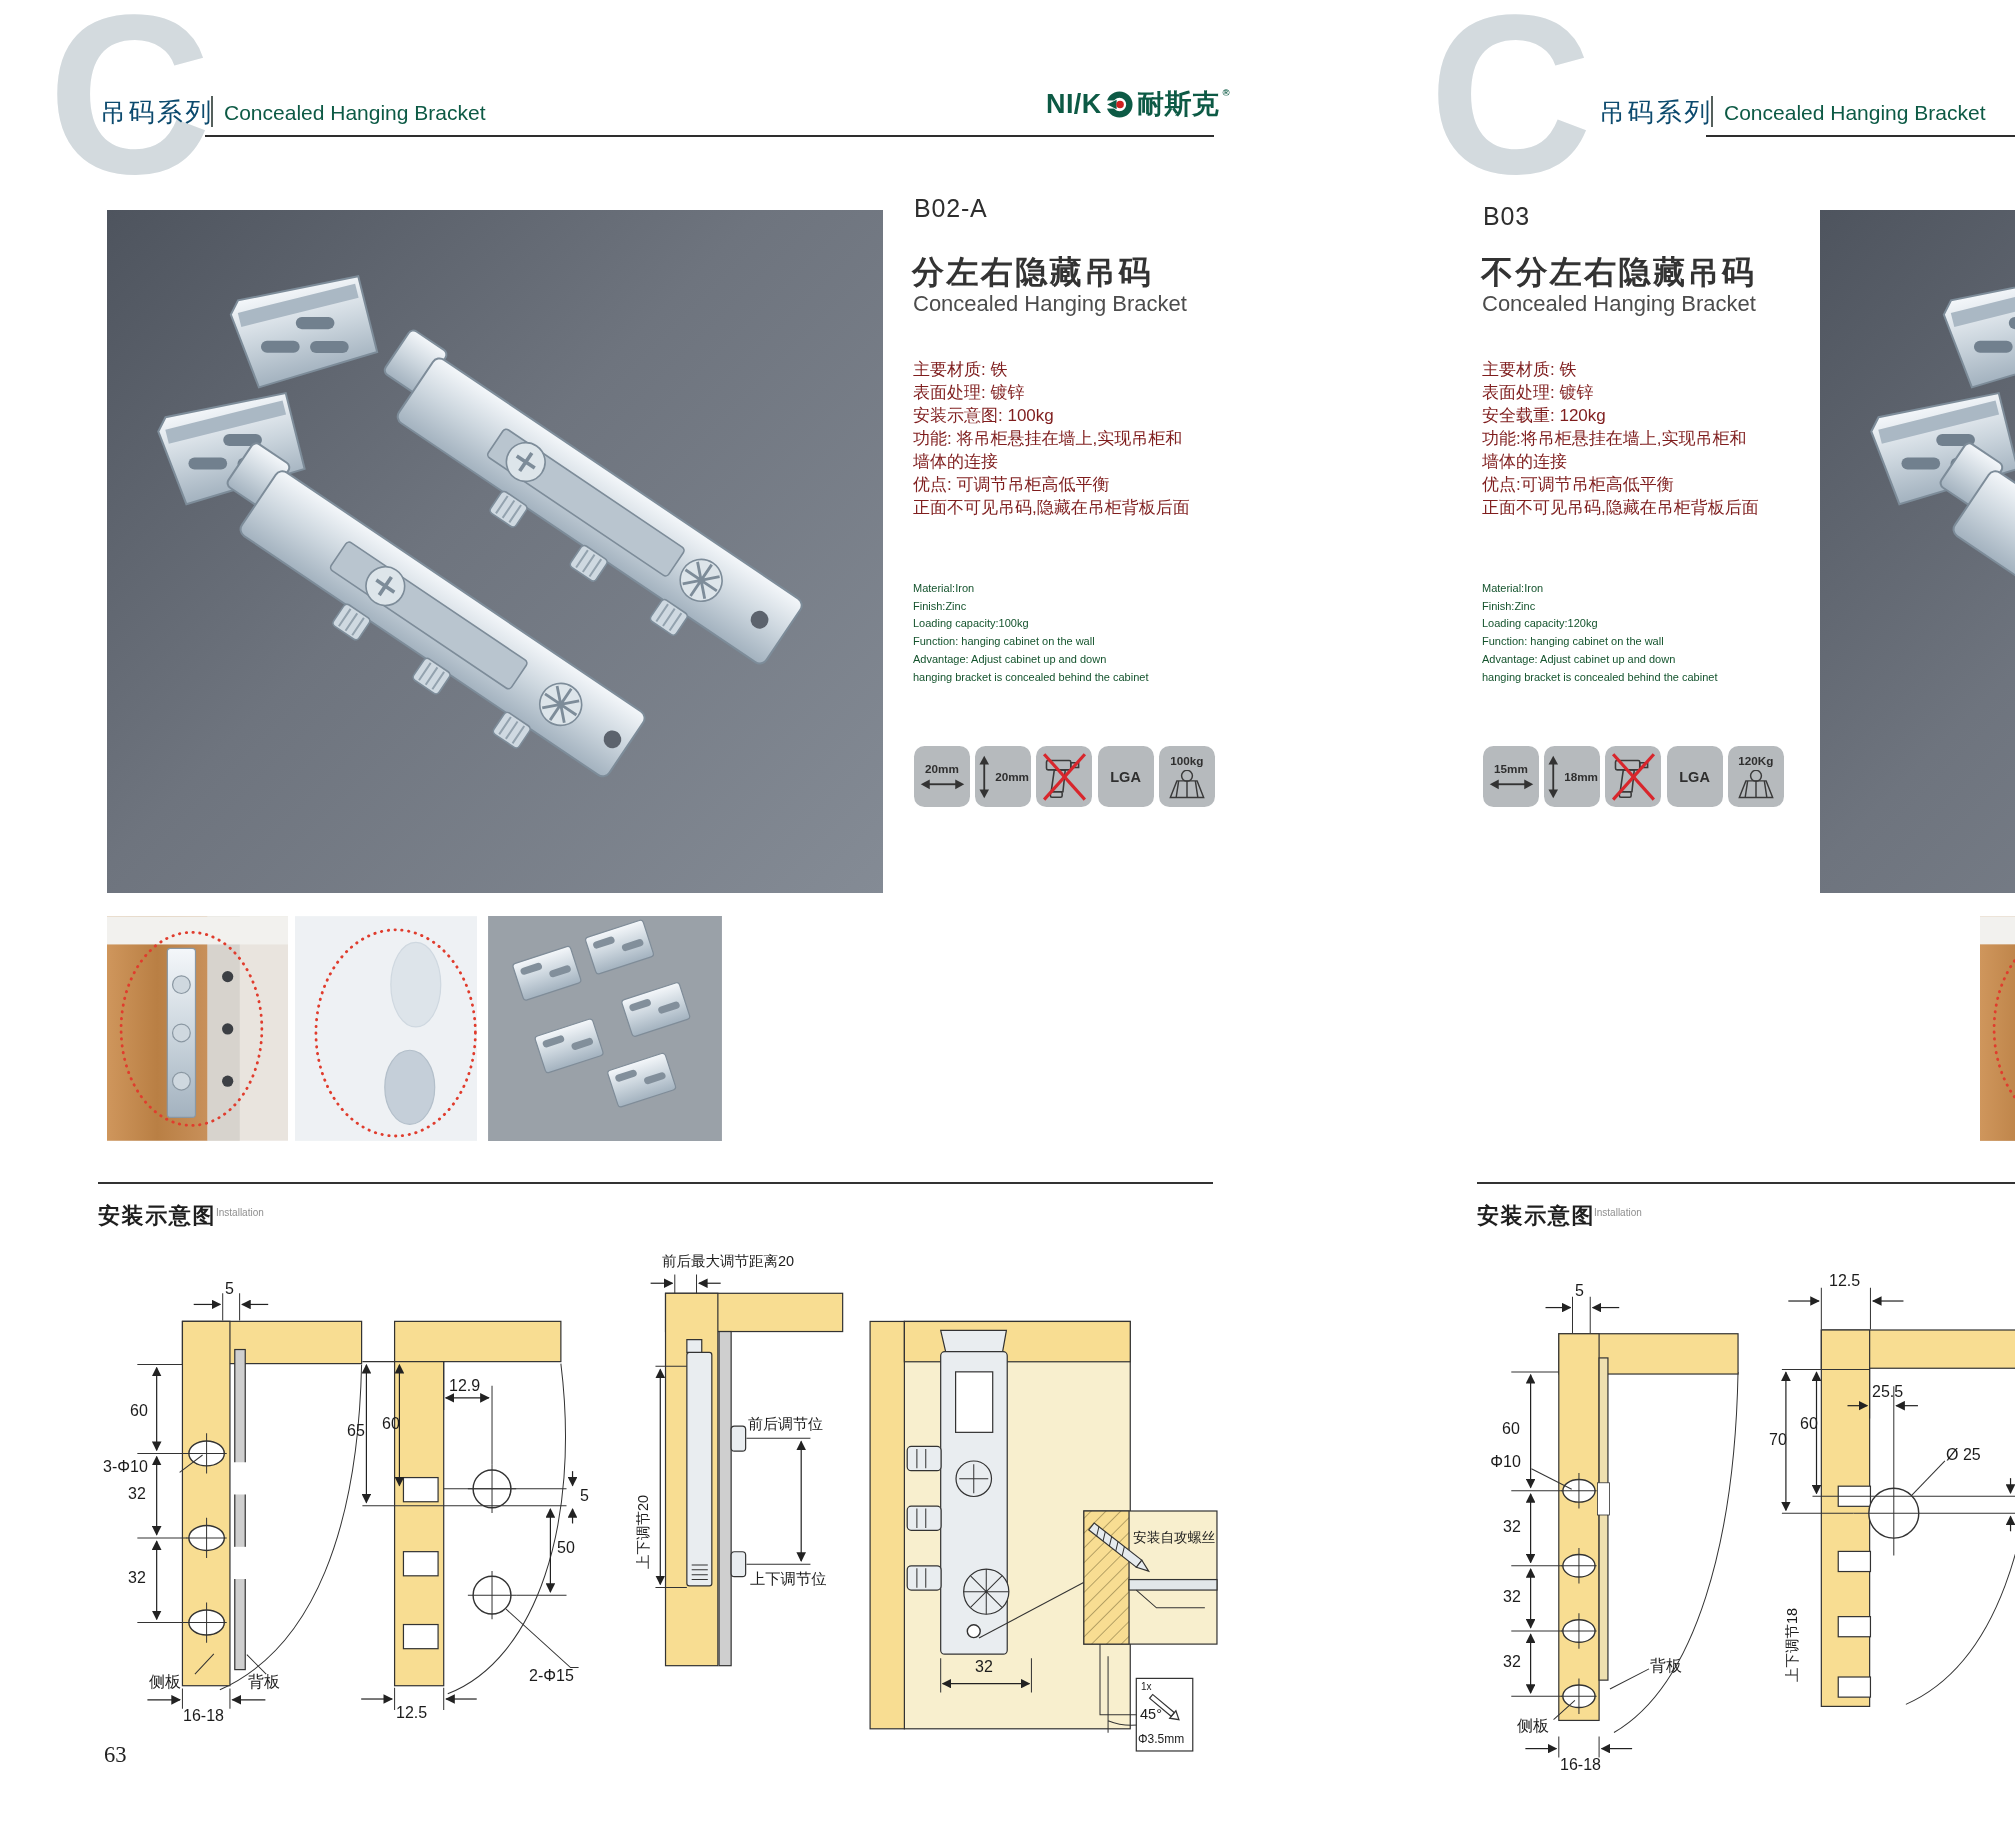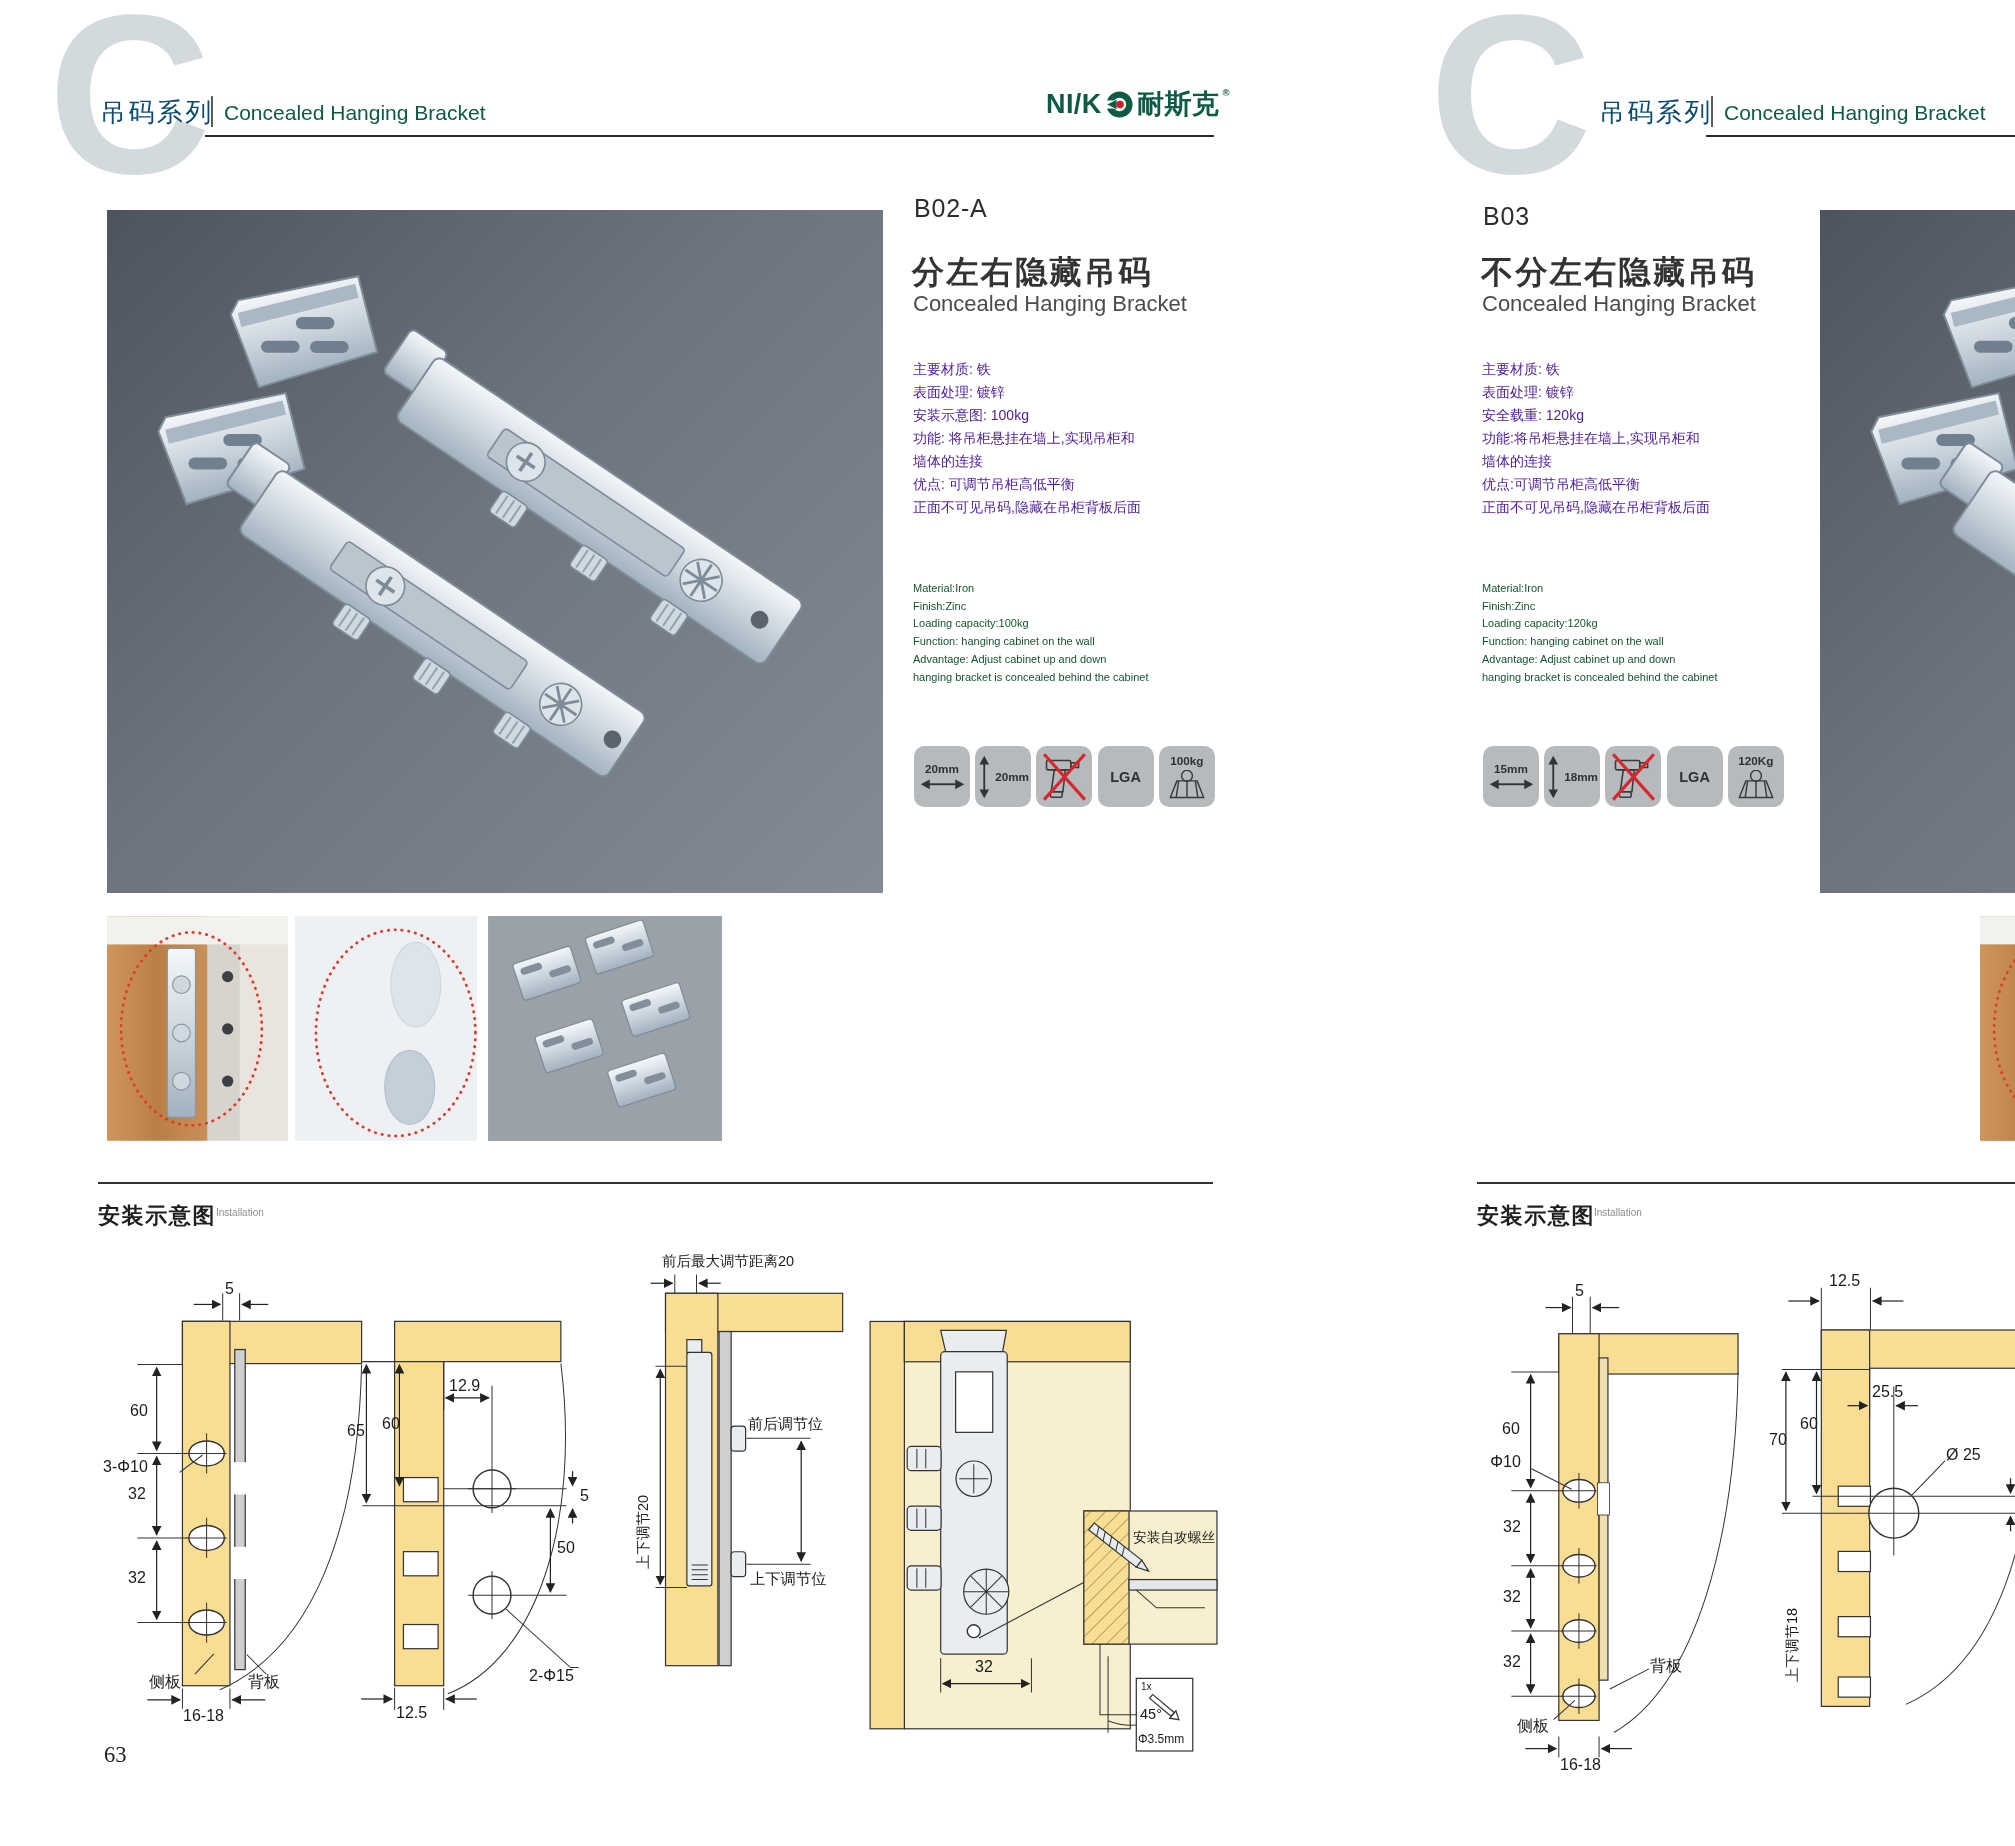--- a/index.html
+++ b/index.html
@@ -10,21 +10,21 @@
   .vdiv{position:absolute;width:1.6px;height:31px;background:#55605c;z-index:2}
   .series-en{position:absolute;font-size:21px;color:#0d5a45;z-index:2}
   .hline{position:absolute;height:2px;background:#2e2e2e;z-index:2}
   .logo{position:absolute;display:flex;align-items:center;gap:3.2px;color:#0d5a45;font-weight:800;
         font-size:27px;letter-spacing:0.4px;z-index:2;white-space:nowrap}
   .logo sup{font-size:9.7px;align-self:flex-start;margin-top:0.8px}
   .photo{position:absolute;overflow:hidden;background:linear-gradient(135deg,#4e545e,#6e747e 45%,#848b95)}
   .model{position:absolute;font-size:25px;color:#2e2e2e;letter-spacing:0.8px}
   .title-cn{position:absolute;font-size:32px;color:#333;font-weight:600;letter-spacing:2.4px}
   .title-en{position:absolute;font-size:22px;color:#4c4c4c}
-  .specs-cn{position:absolute;font-size:14px;line-height:23px;color:#4c1d95}
+  .specs-cn{position:absolute;font-size:17px;line-height:23px;color:#7f1d1d}
   .specs-en{position:absolute;font-size:11px;line-height:17.7px;color:#14532d}
   .badges{position:absolute;display:flex;gap:5.2px}
   .badge{width:56px;height:61px;background:#b6babd;border-radius:10.5px;display:flex;flex-direction:column;
          align-items:center;justify-content:center;color:#2f2f2f;gap:2.4px}
   .badge .bl{font-size:11.7px;font-weight:600}
   .badge.row{flex-direction:row;gap:3.2px}
   .thumb{position:absolute;overflow:hidden}
   .install-line{position:absolute;height:1.6px;background:#333}
   .install-cn{position:absolute;font-size:22px;font-weight:700;color:#1f1f1f;letter-spacing:1.6px}
   .install-en{position:absolute;font-size:10px;color:#8f8f8f}

